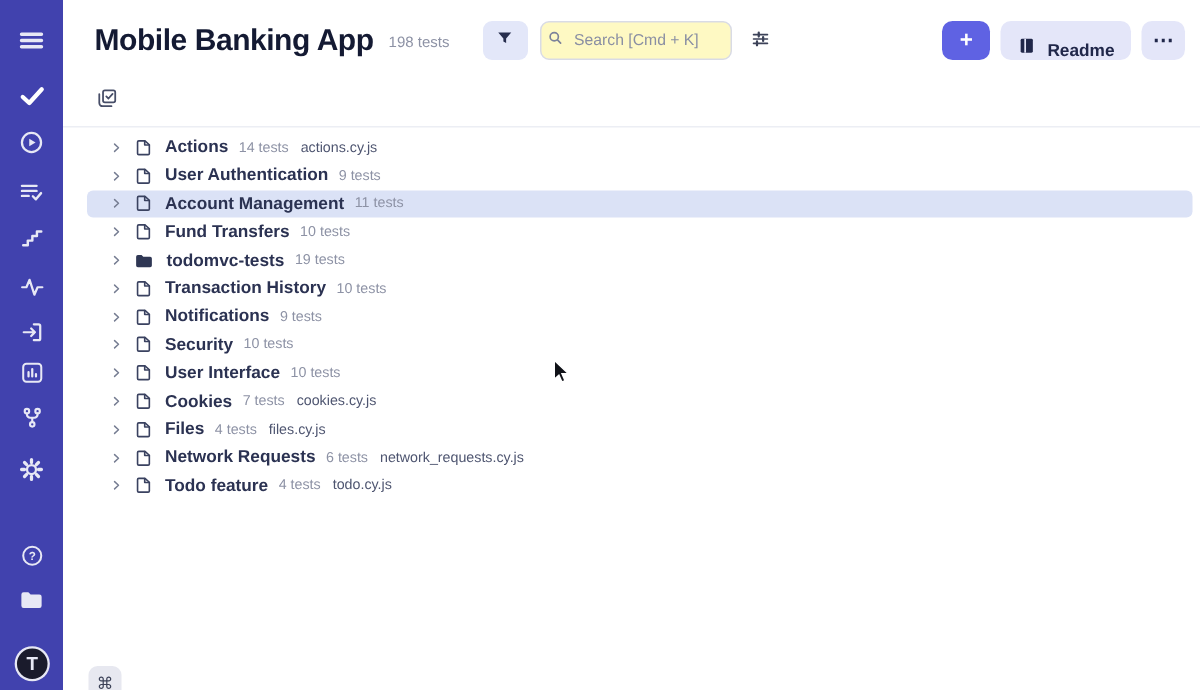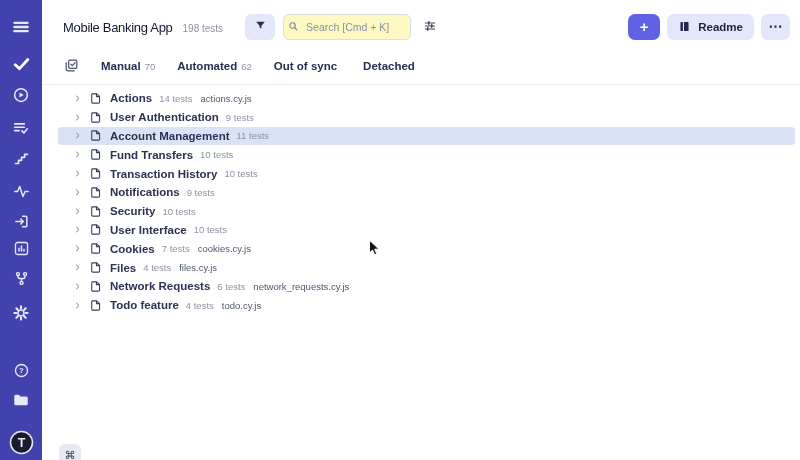--- a/index.html
+++ b/index.html
@@ -7,35 +7,35 @@
        font-family:"Liberation Sans",sans-serif;-webkit-font-smoothing:antialiased;}
   
   .sidebar{position:absolute;left:0;top:0;width:42px;height:460px;background:#4142ae;}
   .side-btn{position:absolute;left:7px;width:28px;height:28px;display:flex;align-items:center;
             justify-content:center;background:none;border:none;color:#fff;opacity:.88;cursor:pointer;padding:0;}
   .side-btn.active{opacity:1;}
   .side-btn svg{display:block;}
   
   .main{position:absolute;left:42px;top:0;right:0;bottom:0;background:#fff;}
   .header{display:flex;align-items:center;margin:13px 10px 0 21px;height:28px;}
-  .title{font-size:13px;font-weight:400;color:#141a33;letter-spacing:-.3px;}
+  .title{font-size:20px;font-weight:700;color:#141a33;letter-spacing:-.3px;}
   .tests-count{font-size:10px;color:#8d92a5;margin-left:10px;margin-top:3px;}
   .filter-btn{margin-left:22px;width:30px;height:26px;border-radius:6px;background:#e3e7f9;border:none;
               color:#272e4e;display:flex;align-items:center;justify-content:center;cursor:pointer;}
   .search{margin-left:8px;width:120px;height:24px;border:1px solid #d9dbe5;border-radius:6px;
           display:flex;align-items:center;padding:0 3px;gap:5px;background:#fef9c3;color:#8a8fa3;}
   .search input{border:none;outline:none;flex:1;min-width:0;font-size:10.5px;color:#39405c;
                 background:transparent;font-family:"Liberation Sans",sans-serif;}
   .search input::placeholder{color:#8a8fa3;}
   .sliders-btn{margin-left:10px;background:none;border:none;color:#3c4258;display:flex;cursor:pointer;padding:2px;}
   .hdr-right{margin-left:auto;display:flex;align-items:center;gap:7px;}
   .btn-primary{width:32px;height:26px;background:#5f62e3;color:#fff;border:none;border-radius:7px;
                font-size:15px;font-weight:600;display:flex;align-items:center;justify-content:center;cursor:pointer;padding-bottom:2px;}
   .btn-light{height:26px;background:#e4e6f9;color:#20274a;border:none;border-radius:7px;font-size:11.5px;
-             font-weight:700;display:flex;align-items:center;gap:7px;padding:0 11px;cursor:pointer;
+             font-weight:700;display:flex;align-items:flex-end;gap:7px;padding:0 11px;cursor:pointer;
              font-family:"Liberation Sans",sans-serif;}
   .btn-more{width:29px;height:26px;background:#e4e6f9;border:none;border-radius:7px;color:#20274a;
             font-size:14px;font-weight:800;display:flex;align-items:center;justify-content:center;cursor:pointer;padding-bottom:4px;}
   
   .tabs-wrap{display:flex;align-items:center;gap:22px;margin-top:17px;padding:0 10px 11px 22px;
              border-bottom:1px solid #eceef4;}
   .tabs-icon{color:#474e68;display:flex;}
   .tab{display:flex;align-items:baseline;gap:4px;background:none;border:none;cursor:pointer;
        font-size:11.5px;font-weight:700;color:#262e4f;font-family:"Liberation Sans",sans-serif;padding:0;}
   .tab .tcount{font-size:9.5px;font-weight:400;color:#8d92a5;}
@@ -208,38 +208,20 @@
     </div>
 
     <div class="tabs-wrap">
       <span class="tabs-icon">
         <svg width="15" height="15" viewBox="0 0 24 24" fill="none" stroke="currentColor" stroke-width="1.9" stroke-linecap="round" stroke-linejoin="round">
             <rect x="7.5" y="3.5" width="13" height="13" rx="2"></rect>
             <path d="M11 10l2.3 2.3 4.4-5"></path>
             <path d="M3.5 7.5V17a3.5 3.5 0 0 0 3.5 3.5h9.5"></path>
           </svg>
       </span>
-      <span id="tabs-row" style="display:flex;gap:22px;align-items:baseline;">
-          <button class="tab">
-    <span class="tlabel">Manual</span>
-    <span class="tcount">70</span>
-  </button>
-          <button class="tab">
-    <span class="tlabel">Automated</span>
-    <span class="tcount">62</span>
-  </button>
-          <button class="tab">
-    <span class="tlabel">Out of sync</span>
-    <span class="tcount"></span>
-  </button>
-          <button class="tab">
-    <span class="tlabel">Detached</span>
-    <span class="tcount"></span>
-  </button>
-        </span>
     </div>
 
     <div class="list" id="test-list">
         <div class="row">
     <span class="chev">
       <svg width="9" height="9" viewBox="0 0 24 24" fill="none" stroke="currentColor" stroke-width="2.6" stroke-linecap="round" stroke-linejoin="round">
               <path d="M9 5.5l7 6.5-7 6.5"></path>
             </svg>
     </span>
     <span class="ficon">
@@ -291,20 +273,35 @@
             </svg>
     </span>
     <span class="ficon">
             <svg width="13" height="13" viewBox="0 0 24 24" fill="none" stroke="currentColor" stroke-linecap="round" stroke-linejoin="round" stroke-width="2">
               <path d="M6.5 3.5h7.6l5.4 4.8V19a1.5 1.5 0 0 1-1.5 1.5H6.5A1.5 1.5 0 0 1 5 19V5a1.5 1.5 0 0 1 1.5-1.5z"></path>
               <path d="M13.8 3.9V8.6h5.4"></path>
             </svg>
           </span>
     <span class="rname">Fund Transfers</span>
     <span class="rcount">10 tests</span>
+    <span class="rfile"></span>
+  </div>
+        <div class="row">
+    <span class="chev">
+      <svg width="9" height="9" viewBox="0 0 24 24" fill="none" stroke="currentColor" stroke-width="2.6" stroke-linecap="round" stroke-linejoin="round">
+              <path d="M9 5.5l7 6.5-7 6.5"></path>
+            </svg>
+    </span>
+    <span class="ficon">
+            <svg width="14" height="14" viewBox="0 0 24 24">
+              <path d="M3 7a2 2 0 0 1 2-2h4.2l2 2.2H19a2 2 0 0 1 2 2V17a2 2 0 0 1-2 2H5a2 2 0 0 1-2-2z" fill="#2f3754"></path>
+            </svg>
+          </span>
+    <span class="rname">todomvc-tests</span>
+    <span class="rcount">19 tests</span>
     <span class="rfile"></span>
   </div>
         <div class="row">
     <span class="chev">
       <svg width="9" height="9" viewBox="0 0 24 24" fill="none" stroke="currentColor" stroke-width="2.6" stroke-linecap="round" stroke-linejoin="round">
               <path d="M9 5.5l7 6.5-7 6.5"></path>
             </svg>
     </span>
     <span class="ficon">
             <svg width="13" height="13" viewBox="0 0 24 24" fill="none" stroke="currentColor" stroke-linecap="round" stroke-linejoin="round" stroke-width="2">

